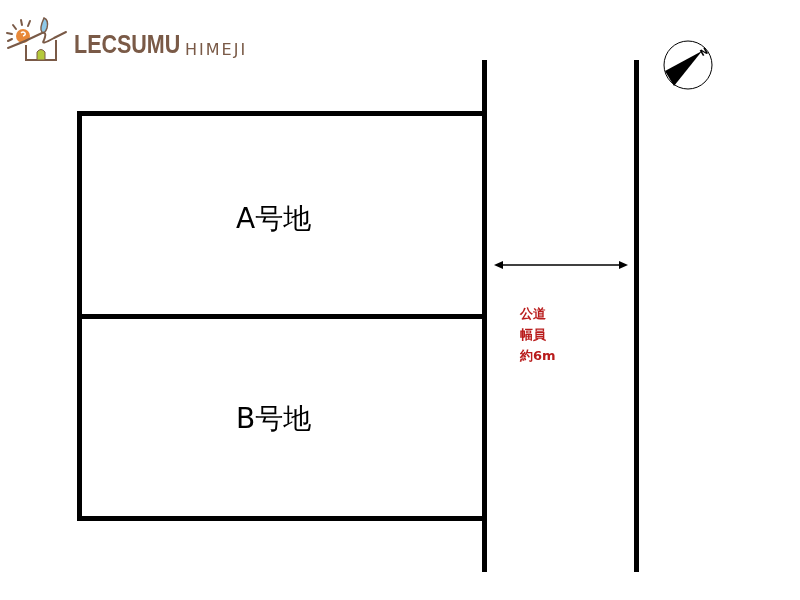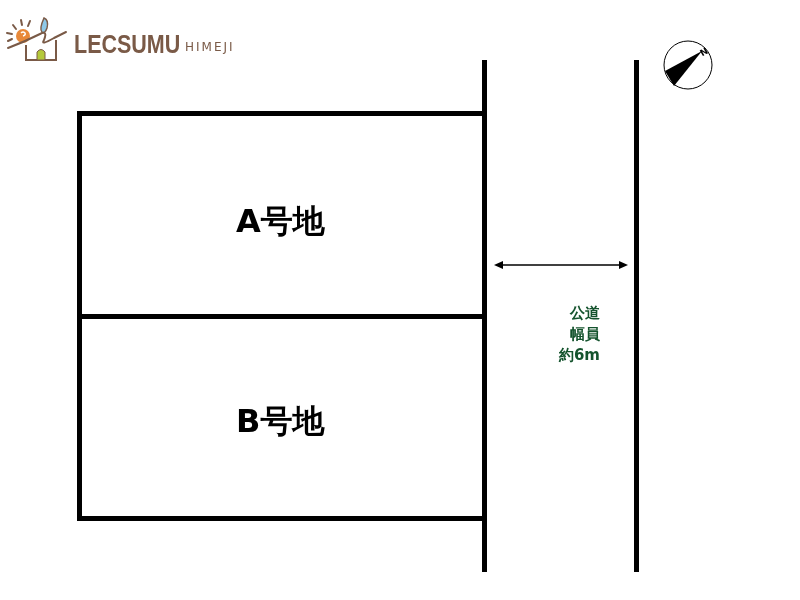--- a/index.html
+++ b/index.html
@@ -1,23 +1,23 @@
 <!DOCTYPE html>
 <html><head>
 <meta charset="utf-8">
 <style>
   html, body { margin: 0; padding: 0; background: #ffffff; }
   body { width: 800px; height: 600px; position: relative; overflow: hidden; font-family: "DejaVu Sans", sans-serif; }
   .abs { position: absolute; }
   .line { position: absolute; background: #000; }
   .logo { left: 4px; top: 16px; width: 250px; height: 48px; }
   .logo-word { position: absolute; left: 70px; top: 14px; font-family: "Liberation Sans", sans-serif; font-weight: bold; font-size: 25px; color: #7a5a47; letter-spacing: 0px; transform: scaleX(0.86); transform-origin: left center; }
-  .logo-sub { position: absolute; left: 181px; top: 24px; font-family: "DejaVu Sans", sans-serif; font-size: 12px; color: #7a5a47; letter-spacing: 2px; }
-  .lot-label { position: absolute; font-family: "DejaVu Sans", sans-serif; font-weight: bold; font-size: 32px; color: #000; white-space: nowrap; }
-  .road-label { position: absolute; left: 520px; top: 303px; width: 80px; text-align: right; font-family: "DejaVu Sans", sans-serif; font-weight: bold; font-size: 15px; line-height: 21px; color: #14532d; }
+  .logo-sub { position: absolute; left: 181px; top: 24px; font-family: "DejaVu Sans", sans-serif; font-size: 16px; color: #7a5a47; letter-spacing: 2px; }
+  .lot-label { position: absolute; font-family: "DejaVu Sans", sans-serif; font-weight: normal; font-size: 28px; color: #000; white-space: nowrap; }
+  .road-label { position: absolute; left: 520px; top: 303px; width: 80px; text-align: left; font-family: "DejaVu Sans", sans-serif; font-weight: bold; font-size: 13px; line-height: 21px; color: #b91c1c; }
   .road-label div { white-space: nowrap; }
 </style>
 </head>
 <body>
 
 <div class="abs logo">
   <svg class="abs" style="left:0;top:0" width="64" height="48" viewBox="0 0 64 48">
 
     <g stroke="#7a5a47" stroke-width="2" stroke-linecap="round">
       <line x1="9" y1="9" x2="12" y2="13"></line>

